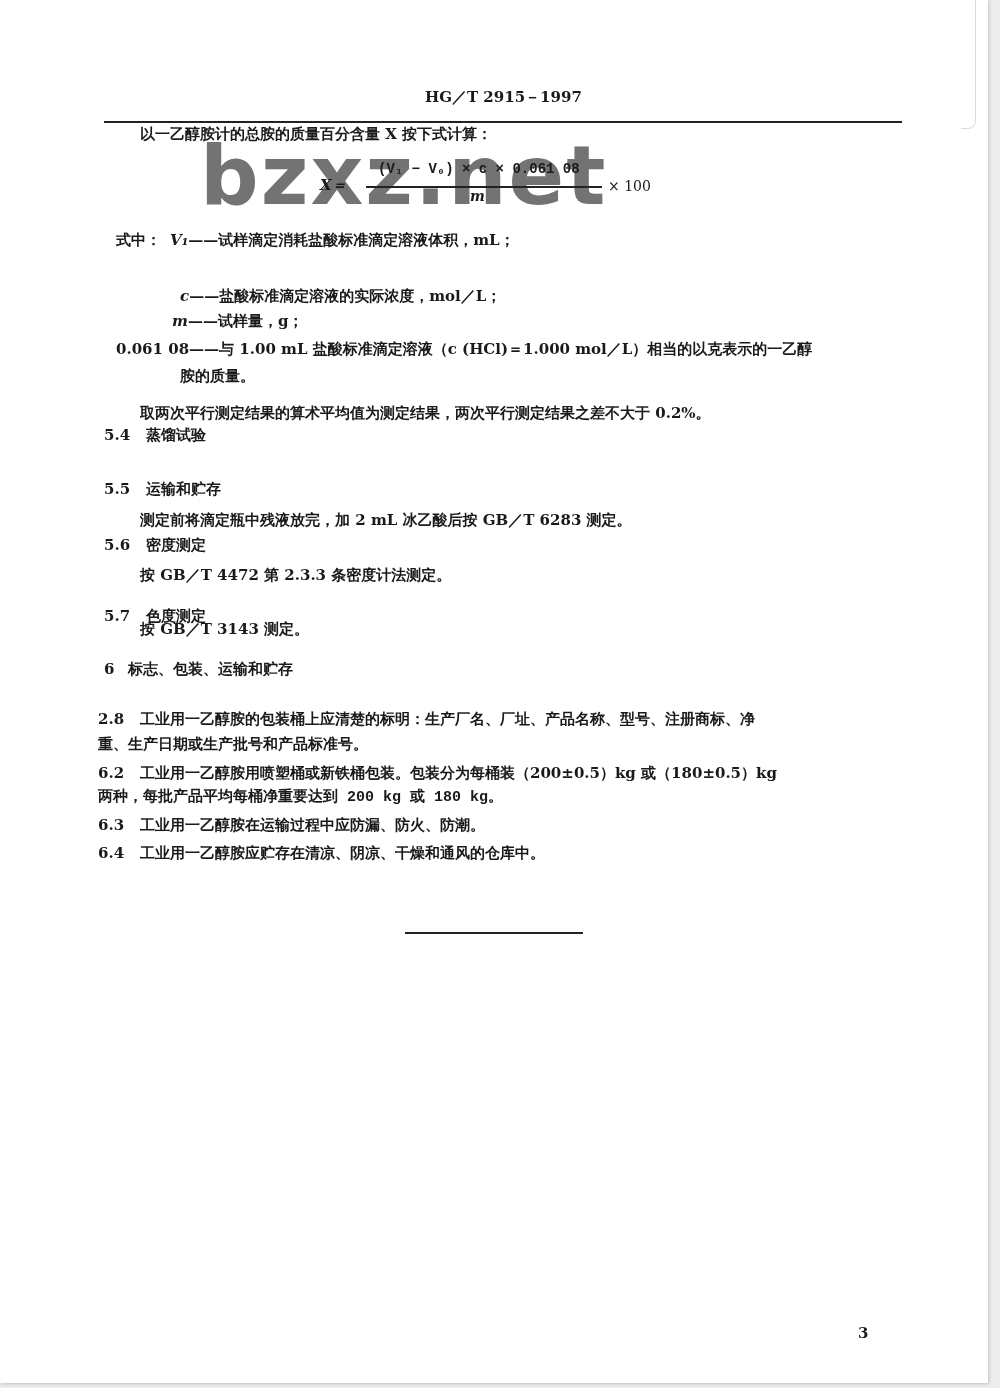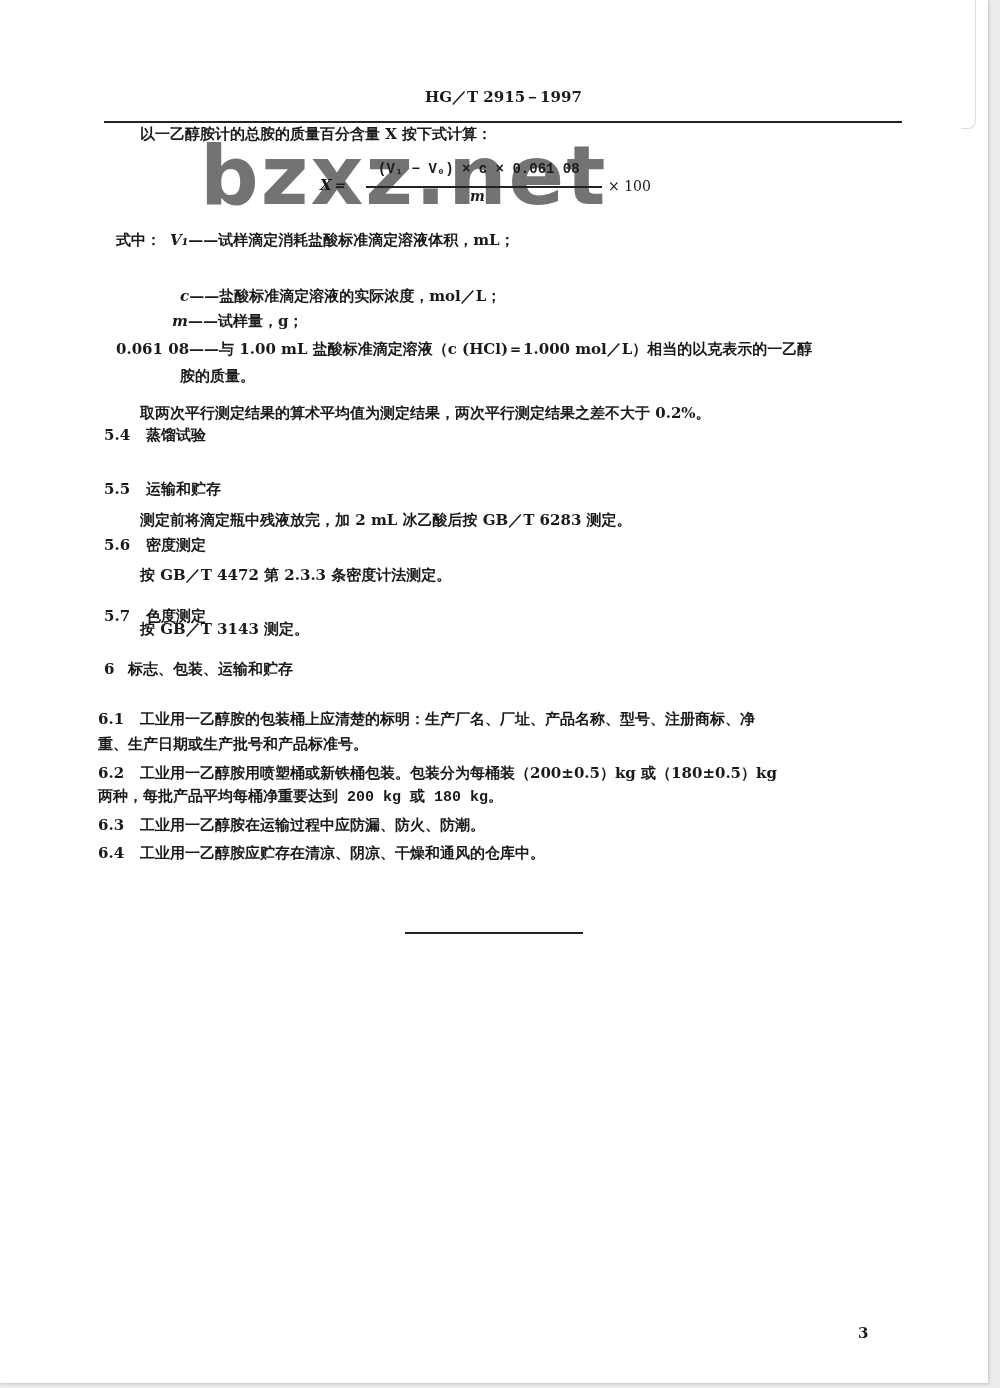--- a/index.html
+++ b/index.html
@@ -85,21 +85,21 @@
   <div class="abs txt" style="left:104px; top:598px;margin-top:8px;">
     <span class="sec-num">5.7</span><span>色度测定</span>
   </div>
   <div class="abs txt" style="left:140px; top:619px;">按 GB／T 3143 测定。</div>
 
   <div class="abs txt" style="left:104px; top:659px;">
     <span style="display:inline-block; width:24px;">6</span><span>标志、包装、运输和贮存</span>
   </div>
 
   <div class="abs txt" style="left:98px; top:709px;">
-    <span class="sec-num">6.1</span><span>工业用一乙醇胺的包装桶上应清楚的标明：生产厂名、厂址、产品名称、型号、注册商标、净</span>
+    <span class="sec-num">2.8</span><span>工业用一乙醇胺的包装桶上应清楚的标明：生产厂名、厂址、产品名称、型号、注册商标、净</span>
   </div>
   <div class="abs txt" style="left:98px; top:734px;">重、生产日期或生产批号和产品标准号。</div>
 
   <div class="abs txt" style="left:98px; top:763px;">
     <span class="sec-num">6.2</span><span>工业用一乙醇胺用喷塑桶或新铁桶包装。包装分为每桶装（200±0.5）kg 或（180±0.5）kg</span>
   </div>
   <div class="abs txt" style="left:98px; top:788px;font-family:Liberation Mono, monospace;">两种，每批产品平均每桶净重要达到 200 kg 或 180 kg。</div>
 
   <div class="abs txt" style="left:98px; top:815px;">
     <span class="sec-num">6.3</span><span>工业用一乙醇胺在运输过程中应防漏、防火、防潮。</span>

